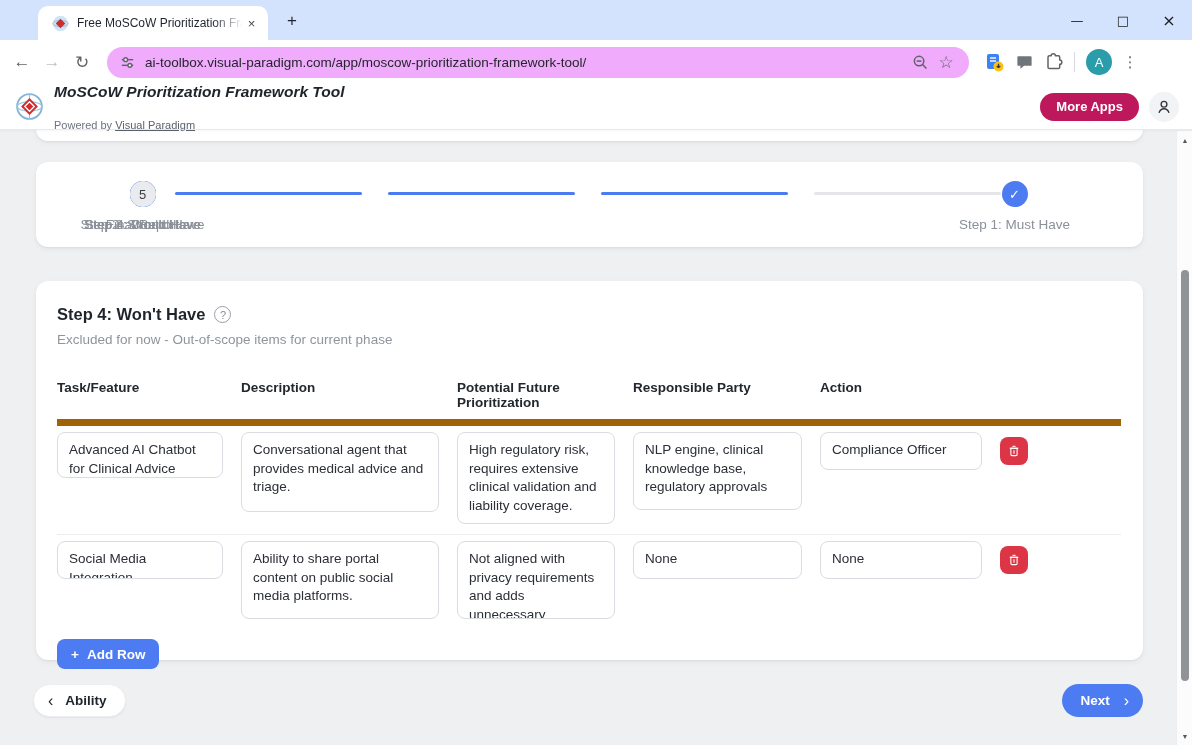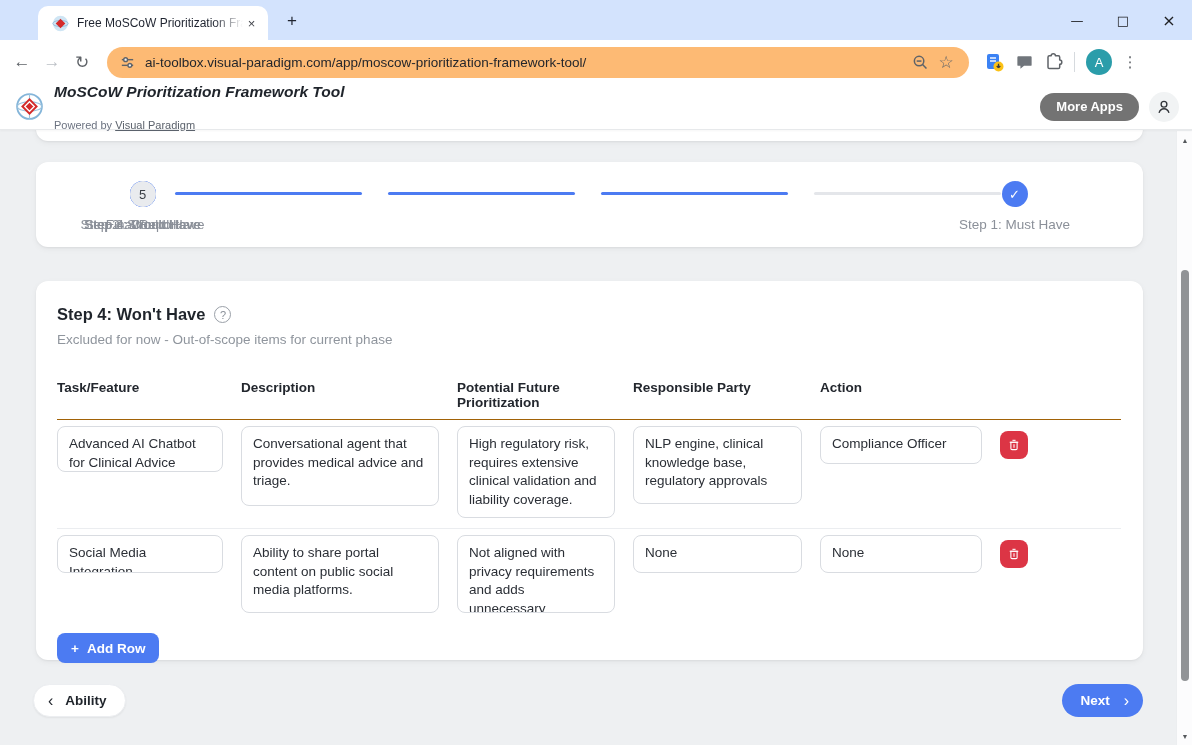--- a/index.html
+++ b/index.html
@@ -23,42 +23,42 @@
   .win-btn { width:46px; height:40px; display:flex; align-items:center; justify-content:center;
     font-size:13px; color:#202124; cursor:pointer; font-family:"DejaVu Sans", sans-serif; }
 
   
   .toolbar { position:absolute; left:0; top:40px; width:1192px; height:44px; background:#fff;
     display:flex; align-items:center; }
   .nav-ico { width:30px; height:30px; display:flex; align-items:center; justify-content:center;
     font-size:17px; color:#5f6368; border-radius:50%; cursor:pointer; flex:0 0 auto; }
   .nav-ico.back { margin-left:7px; }
   .nav-ico.fwd { color:#bcc0c6; }
-  .omnibox { margin-left:10px; width:862px; height:31px; background:#fdba74; border-radius:16px;
+  .omnibox { margin-left:10px; width:862px; height:31px; background:#f0abfc; border-radius:16px;
     display:flex; align-items:center; padding:0 10px 0 12px; cursor:text; }
   .url-text { font-size:13.5px; color:#24262b; flex:1; white-space:nowrap; overflow:hidden; margin-left:9px; }
   .omni-ico { width:26px; height:26px; display:flex; align-items:center; justify-content:center;
     color:#5f6368; cursor:pointer; flex:0 0 auto; }
   .ext-row { display:flex; align-items:center; margin-left:10px; }
   .ext-ico { width:30px; height:30px; display:flex; align-items:center; justify-content:center; cursor:pointer; }
   .tb-sep { width:1px; height:20px; background:#d6dade; margin:0 5px; }
   .avatar { width:26px; height:26px; border-radius:50%; background:#2b9daa; color:#fff; font-size:13px;
     display:flex; align-items:center; justify-content:center; cursor:pointer; margin:0 6px; }
   .kebab { font-size:15px; color:#5f6368; width:24px; text-align:center; cursor:pointer; }
 
   
   .appbar { position:absolute; left:0; top:84px; width:1192px; height:46px; background:#fff;
     border-bottom:1px solid #e7e9eb; box-shadow:0 1px 2px rgba(0,0,0,.04); display:flex; align-items:center; z-index:3; }
   .vp-logo { width:33px; height:33px; margin-left:13px; flex:0 0 auto; }
   .appbar-text { margin-left:8px; }
   .app-title { font-size:15.5px; font-weight:bold; color:#1f242b; line-height:18px;font-style:italic; }
   .app-sub { font-size:11px; color:#6b7280; margin-top:18px; }
   .app-sub a { color:#5b626c; text-decoration:underline; cursor:pointer; }
   .appbar-right { margin-left:auto; display:flex; align-items:center; }
-  .more-apps { height:28px; padding:0 16px; border:none; border-radius:14px; background:#737373; color:#fff;
+  .more-apps { height:28px; padding:0 16px; border:none; border-radius:14px; background:#be185d; color:#fff;
     font-size:13px; font-weight:bold; font-family:inherit; cursor:pointer; }
   .person-btn { width:30px; height:30px; border-radius:50%; background:#f1f3f4; margin:0 13px 0 10px;
     display:flex; align-items:center; justify-content:center; cursor:pointer; }
 
   
   .page { position:absolute; left:0; top:130px; width:1192px; height:615px; background:#eef0f2; }
   .card { position:absolute; left:36px; width:1107px; background:#fff; border-radius:12px;
     box-shadow:0 1px 2px rgba(0,0,0,.05), 0 2px 6px rgba(0,0,0,.05); }
   .card-partial { top:-6px; height:17px; border-radius:0 0 12px 12px; }
 
@@ -78,21 +78,21 @@
 
   
   .card-main { top:151px; height:379px; padding:24px 22px 0 21px; }
   .panel-title-row { display:flex; align-items:center; }
   .panel-title { font-size:16.5px; font-weight:bold; color:#1f242b; }
   .help-ico { width:17px; height:17px; border-radius:50%; border:1.5px solid #9aa0a8; color:#8a9099;
     font-size:11px; display:flex; align-items:center; justify-content:center; margin-left:9px; cursor:pointer; }
   .panel-sub { margin-top:8px; font-size:13.5px; color:#8f959d; }
 
   .tgrid { display:grid; grid-template-columns:184px 216px 176px 187px 180px 1fr; }
-  .thead { margin-top:33px; padding-bottom:9px; border-bottom:1px solid #a16207; }
+  .thead { margin-top:33px; padding-bottom:9px; border-bottom:7px solid #a16207; }
   .th { font-size:13.5px; font-weight:bold; color:#23272e; }
   .trow { padding-top:6px; }
   .trow.sep { border-bottom:1px solid #ebedf0; padding-bottom:10px; }
   .trow.last { padding-bottom:12px; }
   .cellbox { width:calc(100% - 18px); border:1px solid #d9dce1; border-radius:8px; background:#fff;
     padding:8px 11px; font-size:13.5px; line-height:1.38; color:#2b2f36; font-family:inherit;
     resize:none; overflow:hidden; display:block; outline:none; }
   .h38{height:38px;} .h46{height:46px;} .h78{height:78px;} .h80{height:80px;} .h92{height:92px;}
   .del-btn { width:28px; height:28px; border:none; border-radius:8px; background:#dc3545; cursor:pointer;
     display:flex; align-items:center; justify-content:center; margin-top:5px; }

